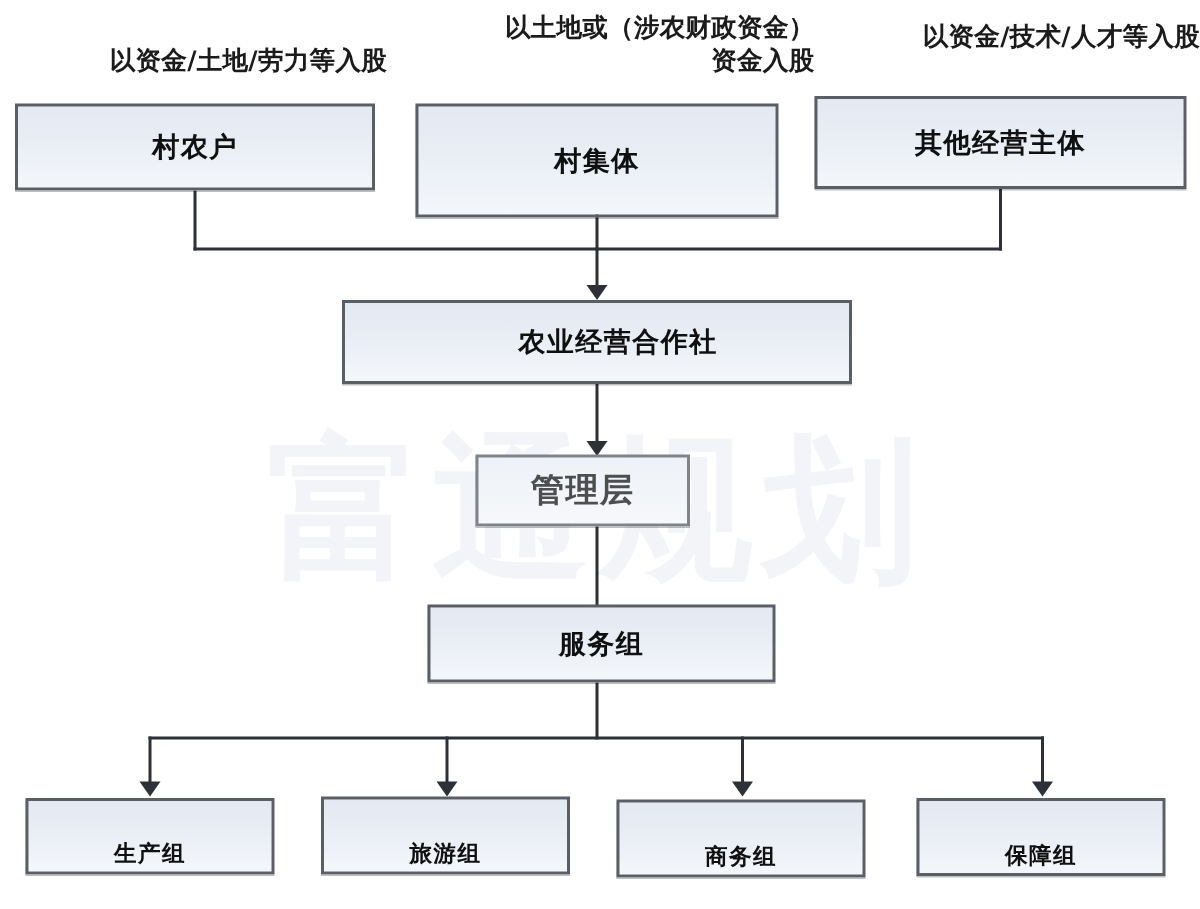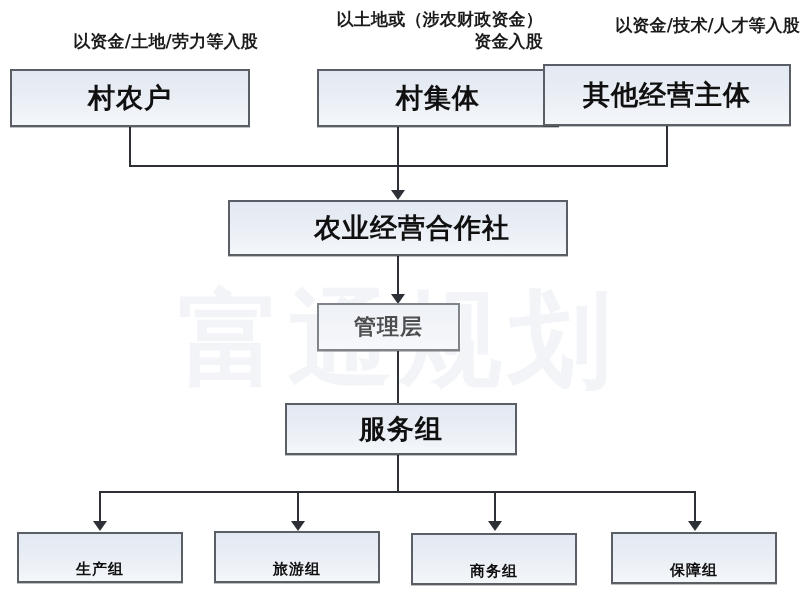--- a/index.html
+++ b/index.html
@@ -47,21 +47,21 @@
     box-sizing:border-box;
     border:2px solid #5a5f66;
     background:linear-gradient(180deg,#e3e9f2 0%,#e9eef5 45%,#f4f7fa 100%);
     box-shadow:0 1px 0 rgba(0,0,0,.25);
     display:flex;
     align-items:center;
     justify-content:center;
     z-index:3;
   }
   .node .label{
-    font-size:27px;
+    font-size:18px;
     font-weight:700;
     color:#101010;
     letter-spacing:1px;
     white-space:nowrap;
   }
   .node.small .label{font-size:15px;margin-top:24px;}
   .node.mgmt{
     border:2px solid #7f848b;
     background:linear-gradient(180deg,#eef1f6 0%,#f6f8fb 100%);
     z-index:2;
@@ -102,21 +102,21 @@
     <div>以土地或（涉农财政资金）</div>
     <div>资金入股</div>
   </div>
 
   <div class="caption" style="left:545px;top:14px;width:255px;">以资金/技术/人才等入股</div>
 
   <div class="node" style="left:10px;top:69px;width:240px;height:58px;">
     <span class="label">村农户</span>
   </div>
 
-  <div class="node" style="left:277px;top:69px;width:242px;height:58px;margin-left:40px;">
+  <div class="node" style="left:277px;top:69px;width:242px;height:76px;">
     <span class="label">村集体</span>
   </div>
 
   <div class="node" style="left:543px;top:64px;width:248px;height:62px;text-align:center;">
     <span class="label">其他经营主体</span>
   </div>
 
   <div class="ln v" style="left:129px;top:127px;height:40px;"></div>
   <div class="ln v" style="left:397px;top:127px;height:40px;"></div>
   <div class="ln v" style="left:666px;top:126px;height:41px;"></div>

